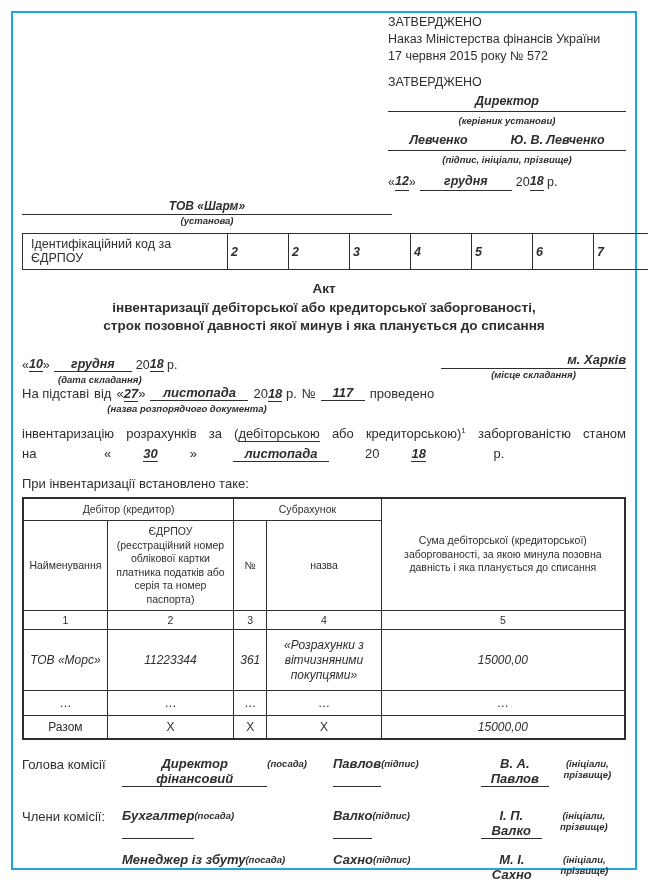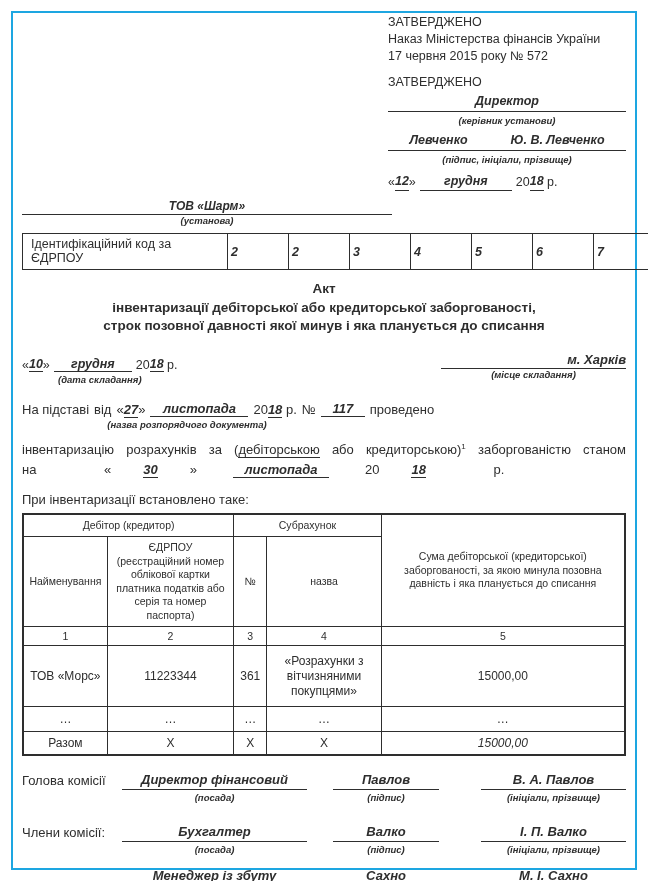--- a/index.html
+++ b/index.html
@@ -31,45 +31,45 @@
   
   .title{text-align:center;font-weight:bold;font-size:13.5px;line-height:18.5px;margin-top:10px;}
 
   
   .meta-row{display:flex;justify-content:space-between;margin-top:16px;align-items:flex-start;}
   .meta-left .cap{margin-top:2px;}
   .meta-right{width:185px;}
   .meta-place{border-bottom:1px solid #2e2e2e;text-align:right;font-size:13px;padding-bottom:1px;}
 
   
-  .basis{margin-top:16px;font-size:13px;}
+  .basis{font-size:13px;}
   .basis-l1{display:flex;align-items:flex-end;gap:5px;white-space:nowrap;}
   .basis-l1 .doc{flex:1;text-align:center;border-bottom:1px solid #2e2e2e;}
   .basis-cap{width:250px;margin-left:40px;margin-top:2px;}
   .basis-l2{margin-top:7px;text-align:justify;text-align-last:justify;line-height:19px;}
   .basis-l3{margin-top:3px;display:flex;align-items:center;gap:32px;}
 
   
   .intro{margin-top:14px;font-size:13px;}
   table.inv{width:100%;border-collapse:collapse;margin-top:6px;border:2px solid #2e2e2e;}
   table.inv th,table.inv td{border:1px solid #2e2e2e;font-weight:normal;}
   table.inv th{font-size:10.5px;line-height:13.5px;padding:4px 5px;text-align:center;vertical-align:middle;}
   .num-row td{font-size:10.5px;text-align:center;padding:3px;border-bottom:2px solid #2e2e2e;}
-  .data-row td{font-size:12px;font-weight:bold;text-align:center;vertical-align:middle;height:56px;line-height:15px;padding:2px 6px;}
+  .data-row td{font-size:12px;font-weight:bold;font-style:italic;text-align:center;vertical-align:middle;height:56px;line-height:15px;padding:2px 6px;}
   .dots-row td{font-size:12px;text-align:center;padding:5px;}
   .total-row td{border-top:2px solid #2e2e2e;font-size:12px;font-weight:bold;text-align:center;padding:4px;}
   .total-row .tsum{font-style:italic;}
   col.c1{width:14%;}col.c2{width:21%;}col.c3{width:5.5%;}col.c4{width:19%;}col.c5{width:40.5%;}
 
   
   .sigs{margin-top:16px;font-size:13px;}
   .sig-row{display:flex;margin-top:13px;}
   .sig-row:first-child{margin-top:0;}
   .sig-label{width:100px;padding-top:1px;}
-  .sig-field{display:flex;flex-direction:column;}
+  .sig-field{display:flex;}
   .sig-val{border-bottom:1px solid #2e2e2e;text-align:center;min-height:17px;padding-bottom:0;}
   .sig-field .cap{margin-top:2px;}
   .f-pos{width:185px;}
   .f-sign{width:106px;margin-left:26px;}
   .f-name{flex:1;margin-left:42px;}
   .sig-gap{height:8px;}
 </style>
 </head>
 <body>
 

